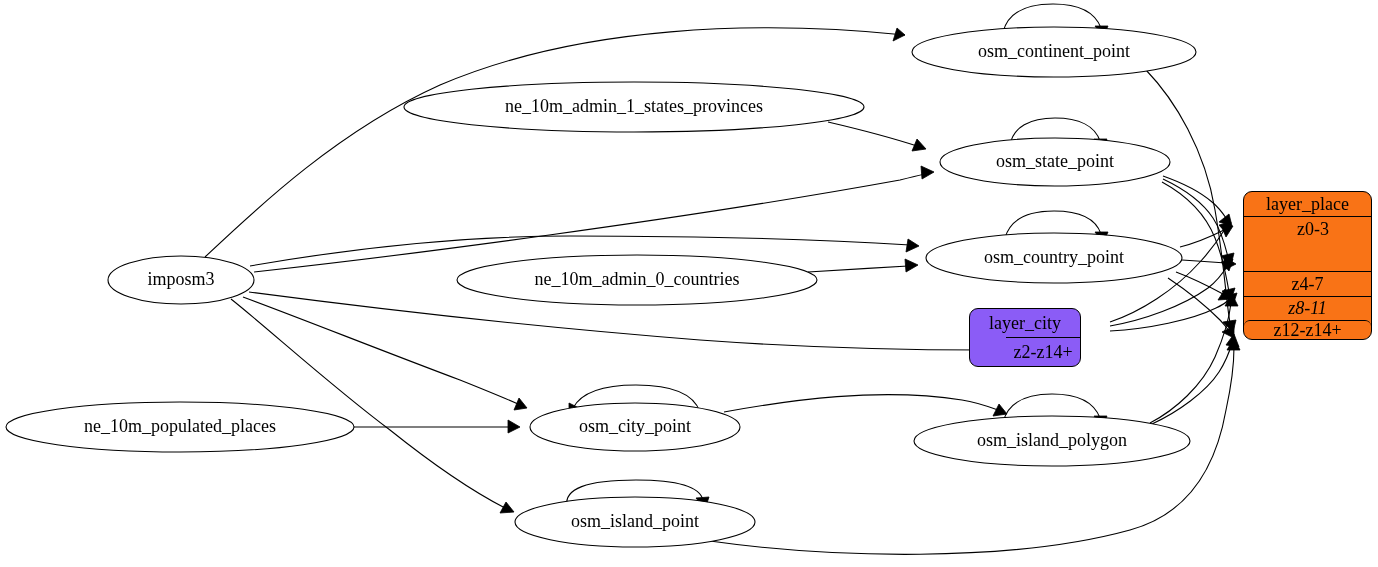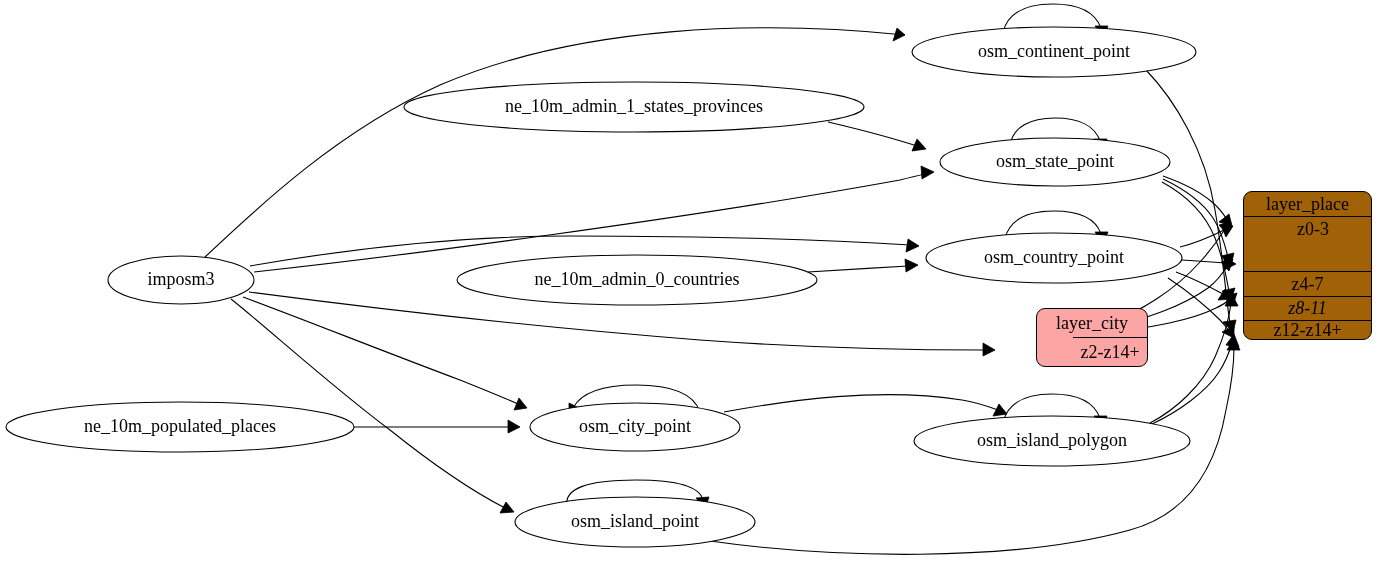--- a/index.html
+++ b/index.html
@@ -220,26 +220,26 @@
       </g>
 
       <g>
         <ellipse class="node-ellipse" cx="635" cy="522" rx="120" ry="25"></ellipse>
         <text class="node-label" x="635" y="523">osm_island_point</text>
       </g>
 
     </g>
   </svg>
 
-  <div class="record-box" id="record-layer-place" style="left:1243px; top:191px; width:129px; height:149px; background:#a16207;">
+  <div class="record-box" id="record-layer-place" style="left:1243px; top:191px; width:129px; height:149px; background:#f97316;">
     <div class="record-row" style="height:30px;">layer_place</div>
     <div class="record-row" style="height:30px;padding-left:11px;">z0-3</div>
     <div class="record-row" style="height:30px;margin-top:31px;">z4-7</div>
     <div class="record-row" style="height:30px;font-style:italic;">z8-11</div>
-    <div class="record-row" style="height:19px;">z12-z14+</div>
+    <div class="record-row" style="height:19px;border-radius:6px;">z12-z14+</div>
   </div>
 
-  <div class="record-box" id="record-layer-city" style="left:1036px; top:308px; width:112px; height:59px; background:#fca5a5;">
+  <div class="record-box" id="record-layer-city" style="left:969px; top:308px; width:112px; height:59px; background:#8b5cf6;">
     <div class="record-row" style="height:29px;">layer_city</div>
     <div class="record-row" style="height:30px;margin-left:36px;">z2-z14+</div>
   </div>
 
 </div>
 
 </body></html>

